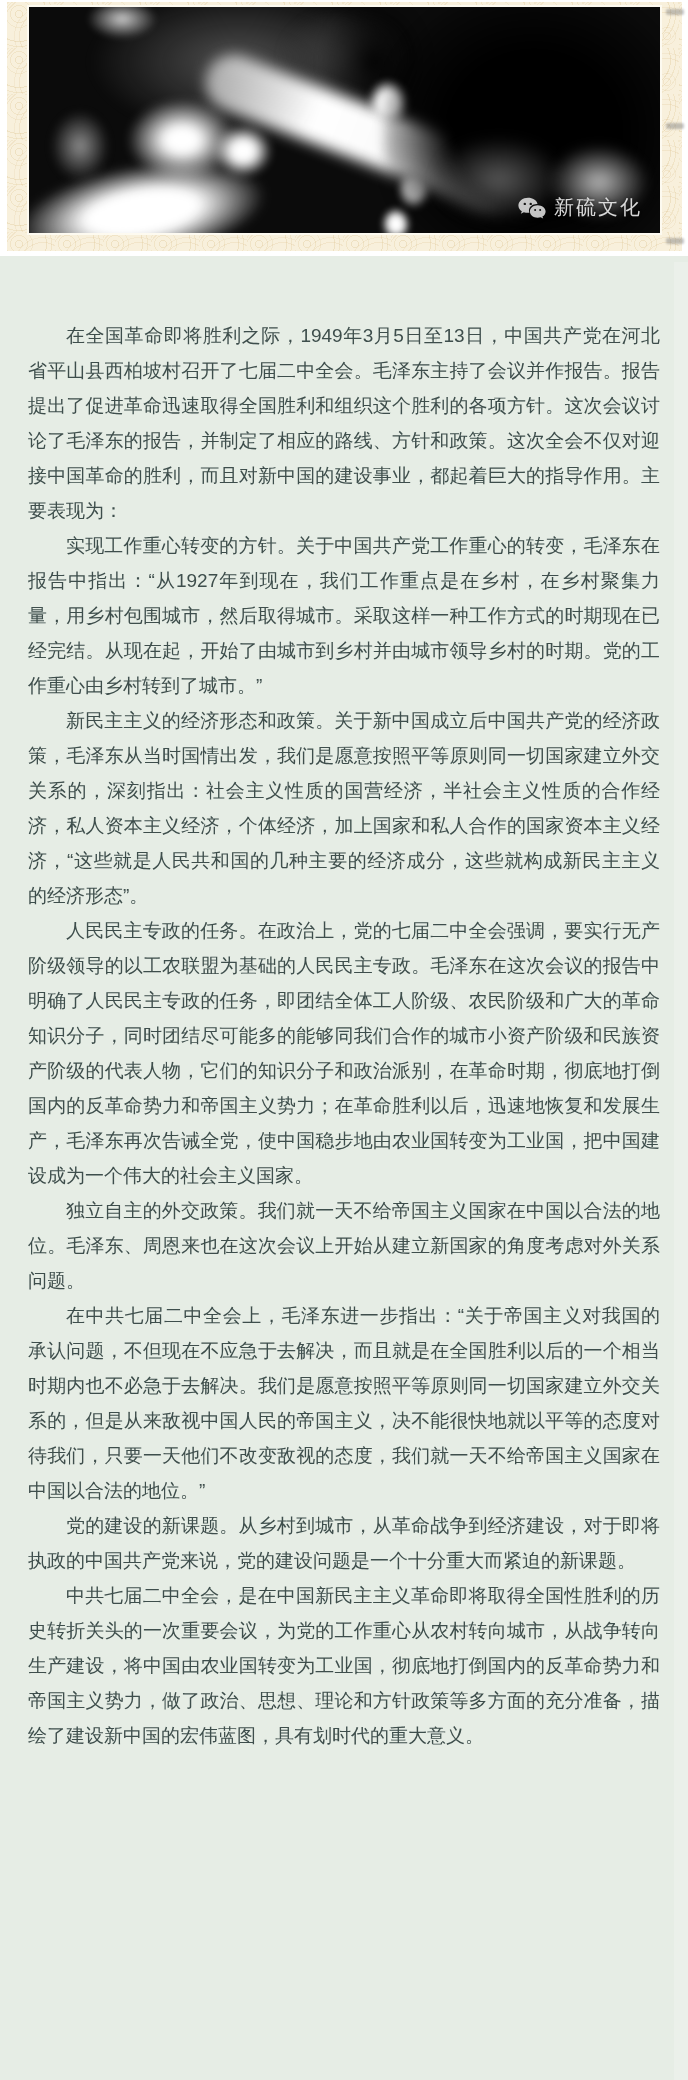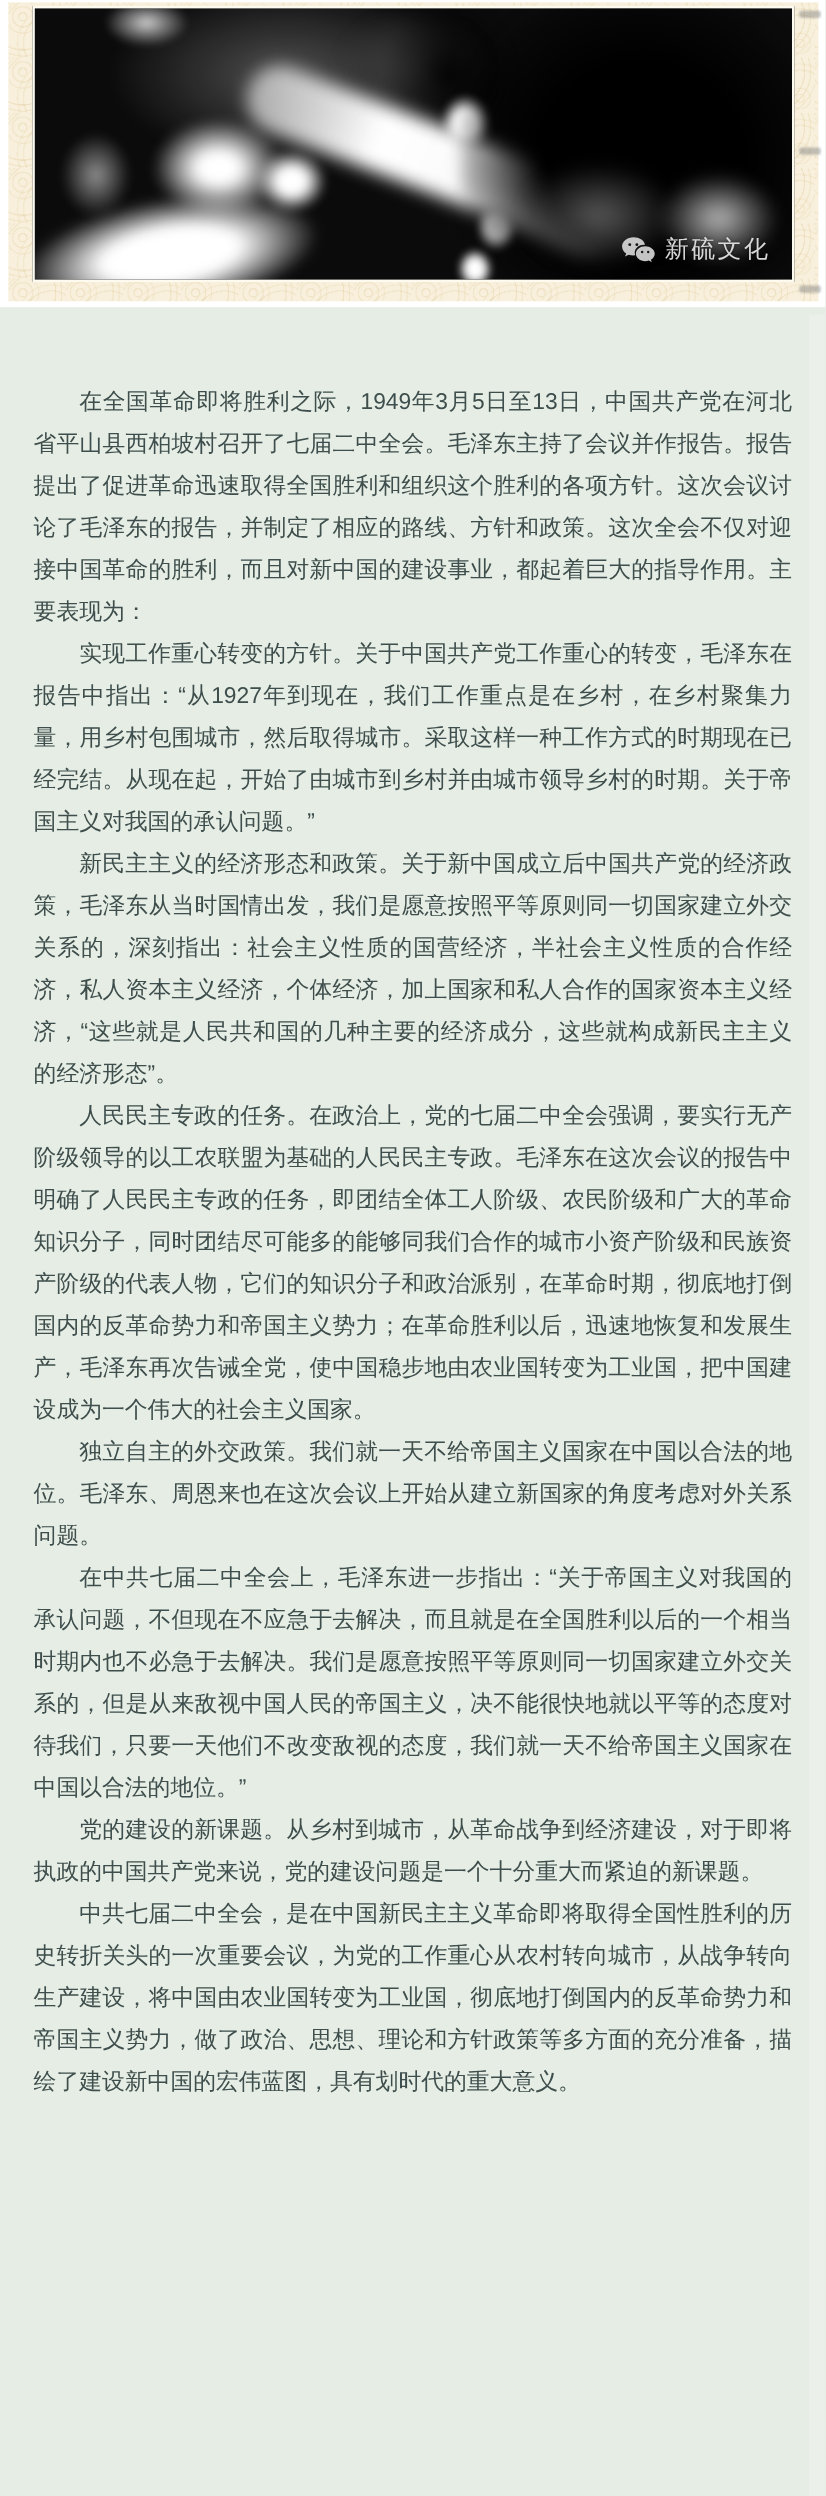--- a/index.html
+++ b/index.html
@@ -145,21 +145,21 @@
     <div class="artifact a1"></div>
     <div class="artifact a2"></div>
     <div class="artifact a3"></div>
   </div>
 </div>
 
 <div class="article">
 
     <p>在全国革命即将胜利之际，1949年3月5日至13日，中国共产党在河北省平山县西柏坡村召开了七届二中全会。毛泽东主持了会议并作报告。报告提出了促进革命迅速取得全国胜利和组织这个胜利的各项方针。这次会议讨论了毛泽东的报告，并制定了相应的路线、方针和政策。这次全会不仅对迎接中国革命的胜利，而且对新中国的建设事业，都起着巨大的指导作用。主要表现为：</p>
 
-    <p>实现工作重心转变的方针。关于中国共产党工作重心的转变，毛泽东在报告中指出：“从1927年到现在，我们工作重点是在乡村，在乡村聚集力量，用乡村包围城市，然后取得城市。采取这样一种工作方式的时期现在已经完结。从现在起，开始了由城市到乡村并由城市领导乡村的时期。关于帝国主义对我国的承认问题。”</p>
+    <p>实现工作重心转变的方针。关于中国共产党工作重心的转变，毛泽东在报告中指出：“从1927年到现在，我们工作重点是在乡村，在乡村聚集力量，用乡村包围城市，然后取得城市。采取这样一种工作方式的时期现在已经完结。从现在起，开始了由城市到乡村并由城市领导乡村的时期。党的工作重心由乡村转到了城市。”</p>
 
     <p>新民主主义的经济形态和政策。关于新中国成立后中国共产党的经济政策，毛泽东从当时国情出发，我们是愿意按照平等原则同一切国家建立外交关系的，深刻指出：社会主义性质的国营经济，半社会主义性质的合作经济，私人资本主义经济，个体经济，加上国家和私人合作的国家资本主义经济，“这些就是人民共和国的几种主要的经济成分，这些就构成新民主主义的经济形态”。</p>
 
     <p>人民民主专政的任务。在政治上，党的七届二中全会强调，要实行无产阶级领导的以工农联盟为基础的人民民主专政。毛泽东在这次会议的报告中明确了人民民主专政的任务，即团结全体工人阶级、农民阶级和广大的革命知识分子，同时团结尽可能多的能够同我们合作的城市小资产阶级和民族资产阶级的代表人物，它们的知识分子和政治派别，在革命时期，彻底地打倒国内的反革命势力和帝国主义势力；在革命胜利以后，迅速地恢复和发展生产，毛泽东再次告诫全党，使中国稳步地由农业国转变为工业国，把中国建设成为一个伟大的社会主义国家。</p>
 
     <p>独立自主的外交政策。我们就一天不给帝国主义国家在中国以合法的地位。毛泽东、周恩来也在这次会议上开始从建立新国家的角度考虑对外关系问题。</p>
 
     <p>在中共七届二中全会上，毛泽东进一步指出：“关于帝国主义对我国的承认问题，不但现在不应急于去解决，而且就是在全国胜利以后的一个相当时期内也不必急于去解决。我们是愿意按照平等原则同一切国家建立外交关系的，但是从来敌视中国人民的帝国主义，决不能很快地就以平等的态度对待我们，只要一天他们不改变敌视的态度，我们就一天不给帝国主义国家在中国以合法的地位。”</p>
 
     <p>党的建设的新课题。从乡村到城市，从革命战争到经济建设，对于即将执政的中国共产党来说，党的建设问题是一个十分重大而紧迫的新课题。</p>

